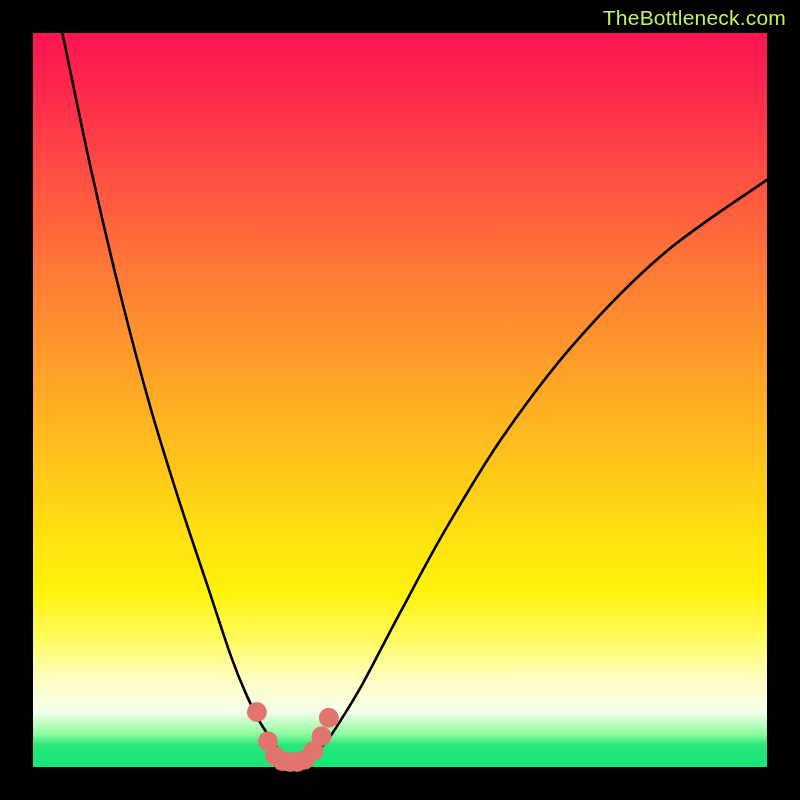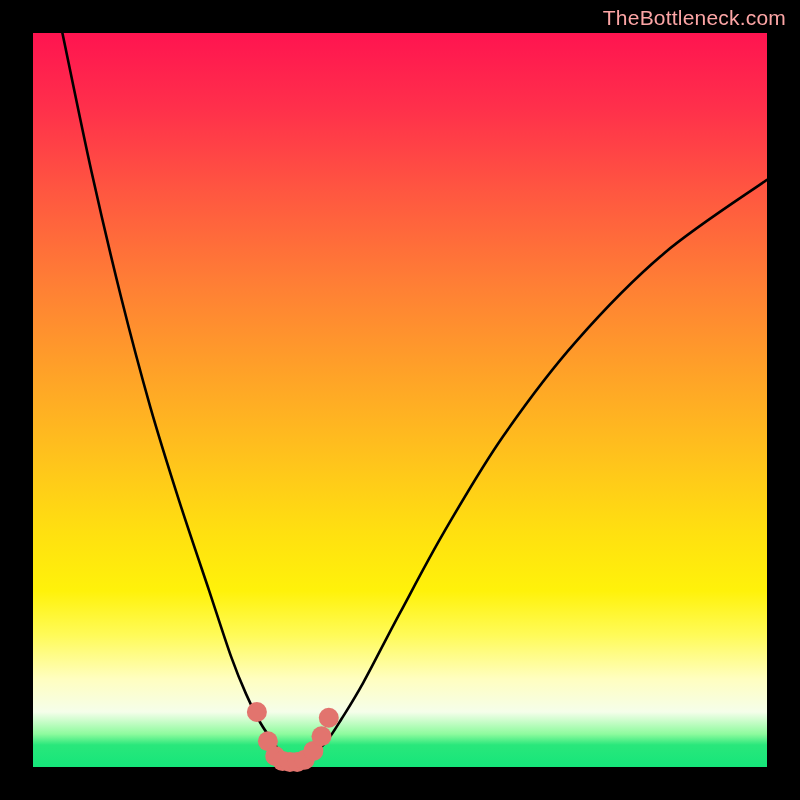--- a/index.html
+++ b/index.html
@@ -41,21 +41,21 @@
       #f5feea 92.5%,
       #8efb9e 95.5%,
       #29e77b 97%,
       #15e67a 100%
     );
   }
   .watermark {
     position: absolute;
     top: 6px;
     right: 14px;
-    color: #fca5a5;
+    color: #bef264;
     font-size: 21px;
     font-weight: 500;
     letter-spacing: 0.2px;
   }
   svg.curve {
     position: absolute;
     left: 33px;
     top: 33px;
     width: 734px;
     height: 734px;

